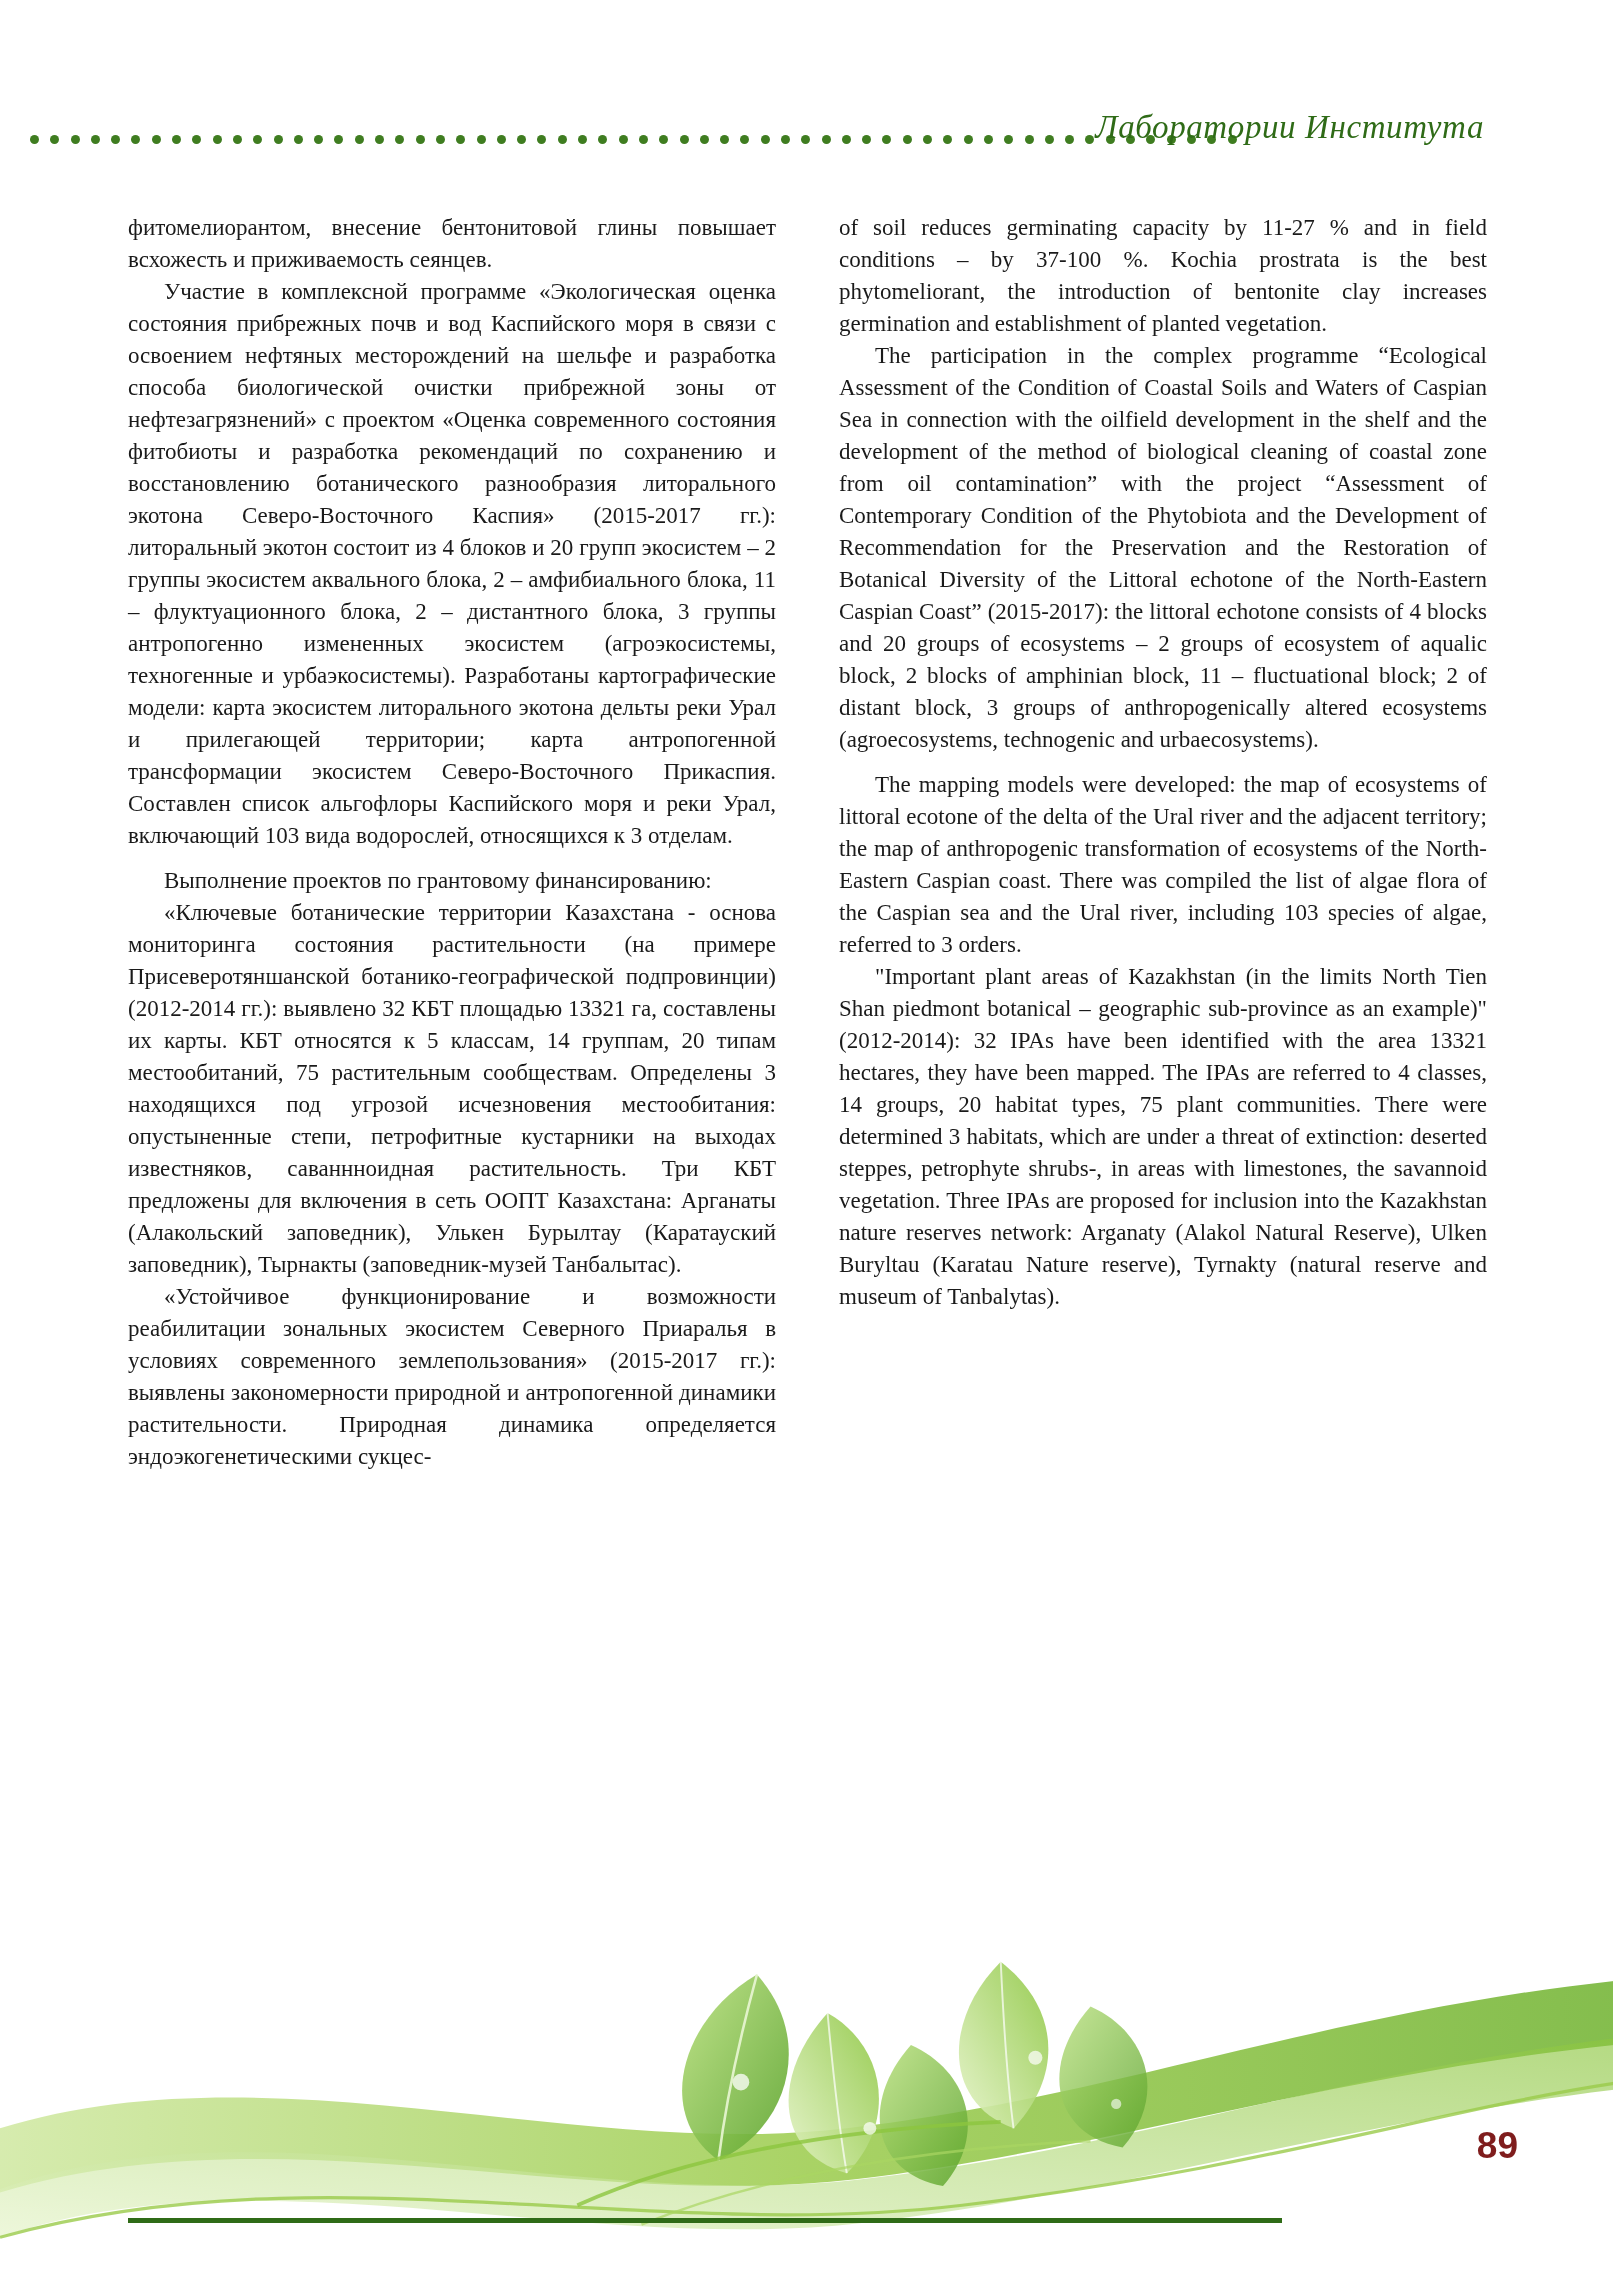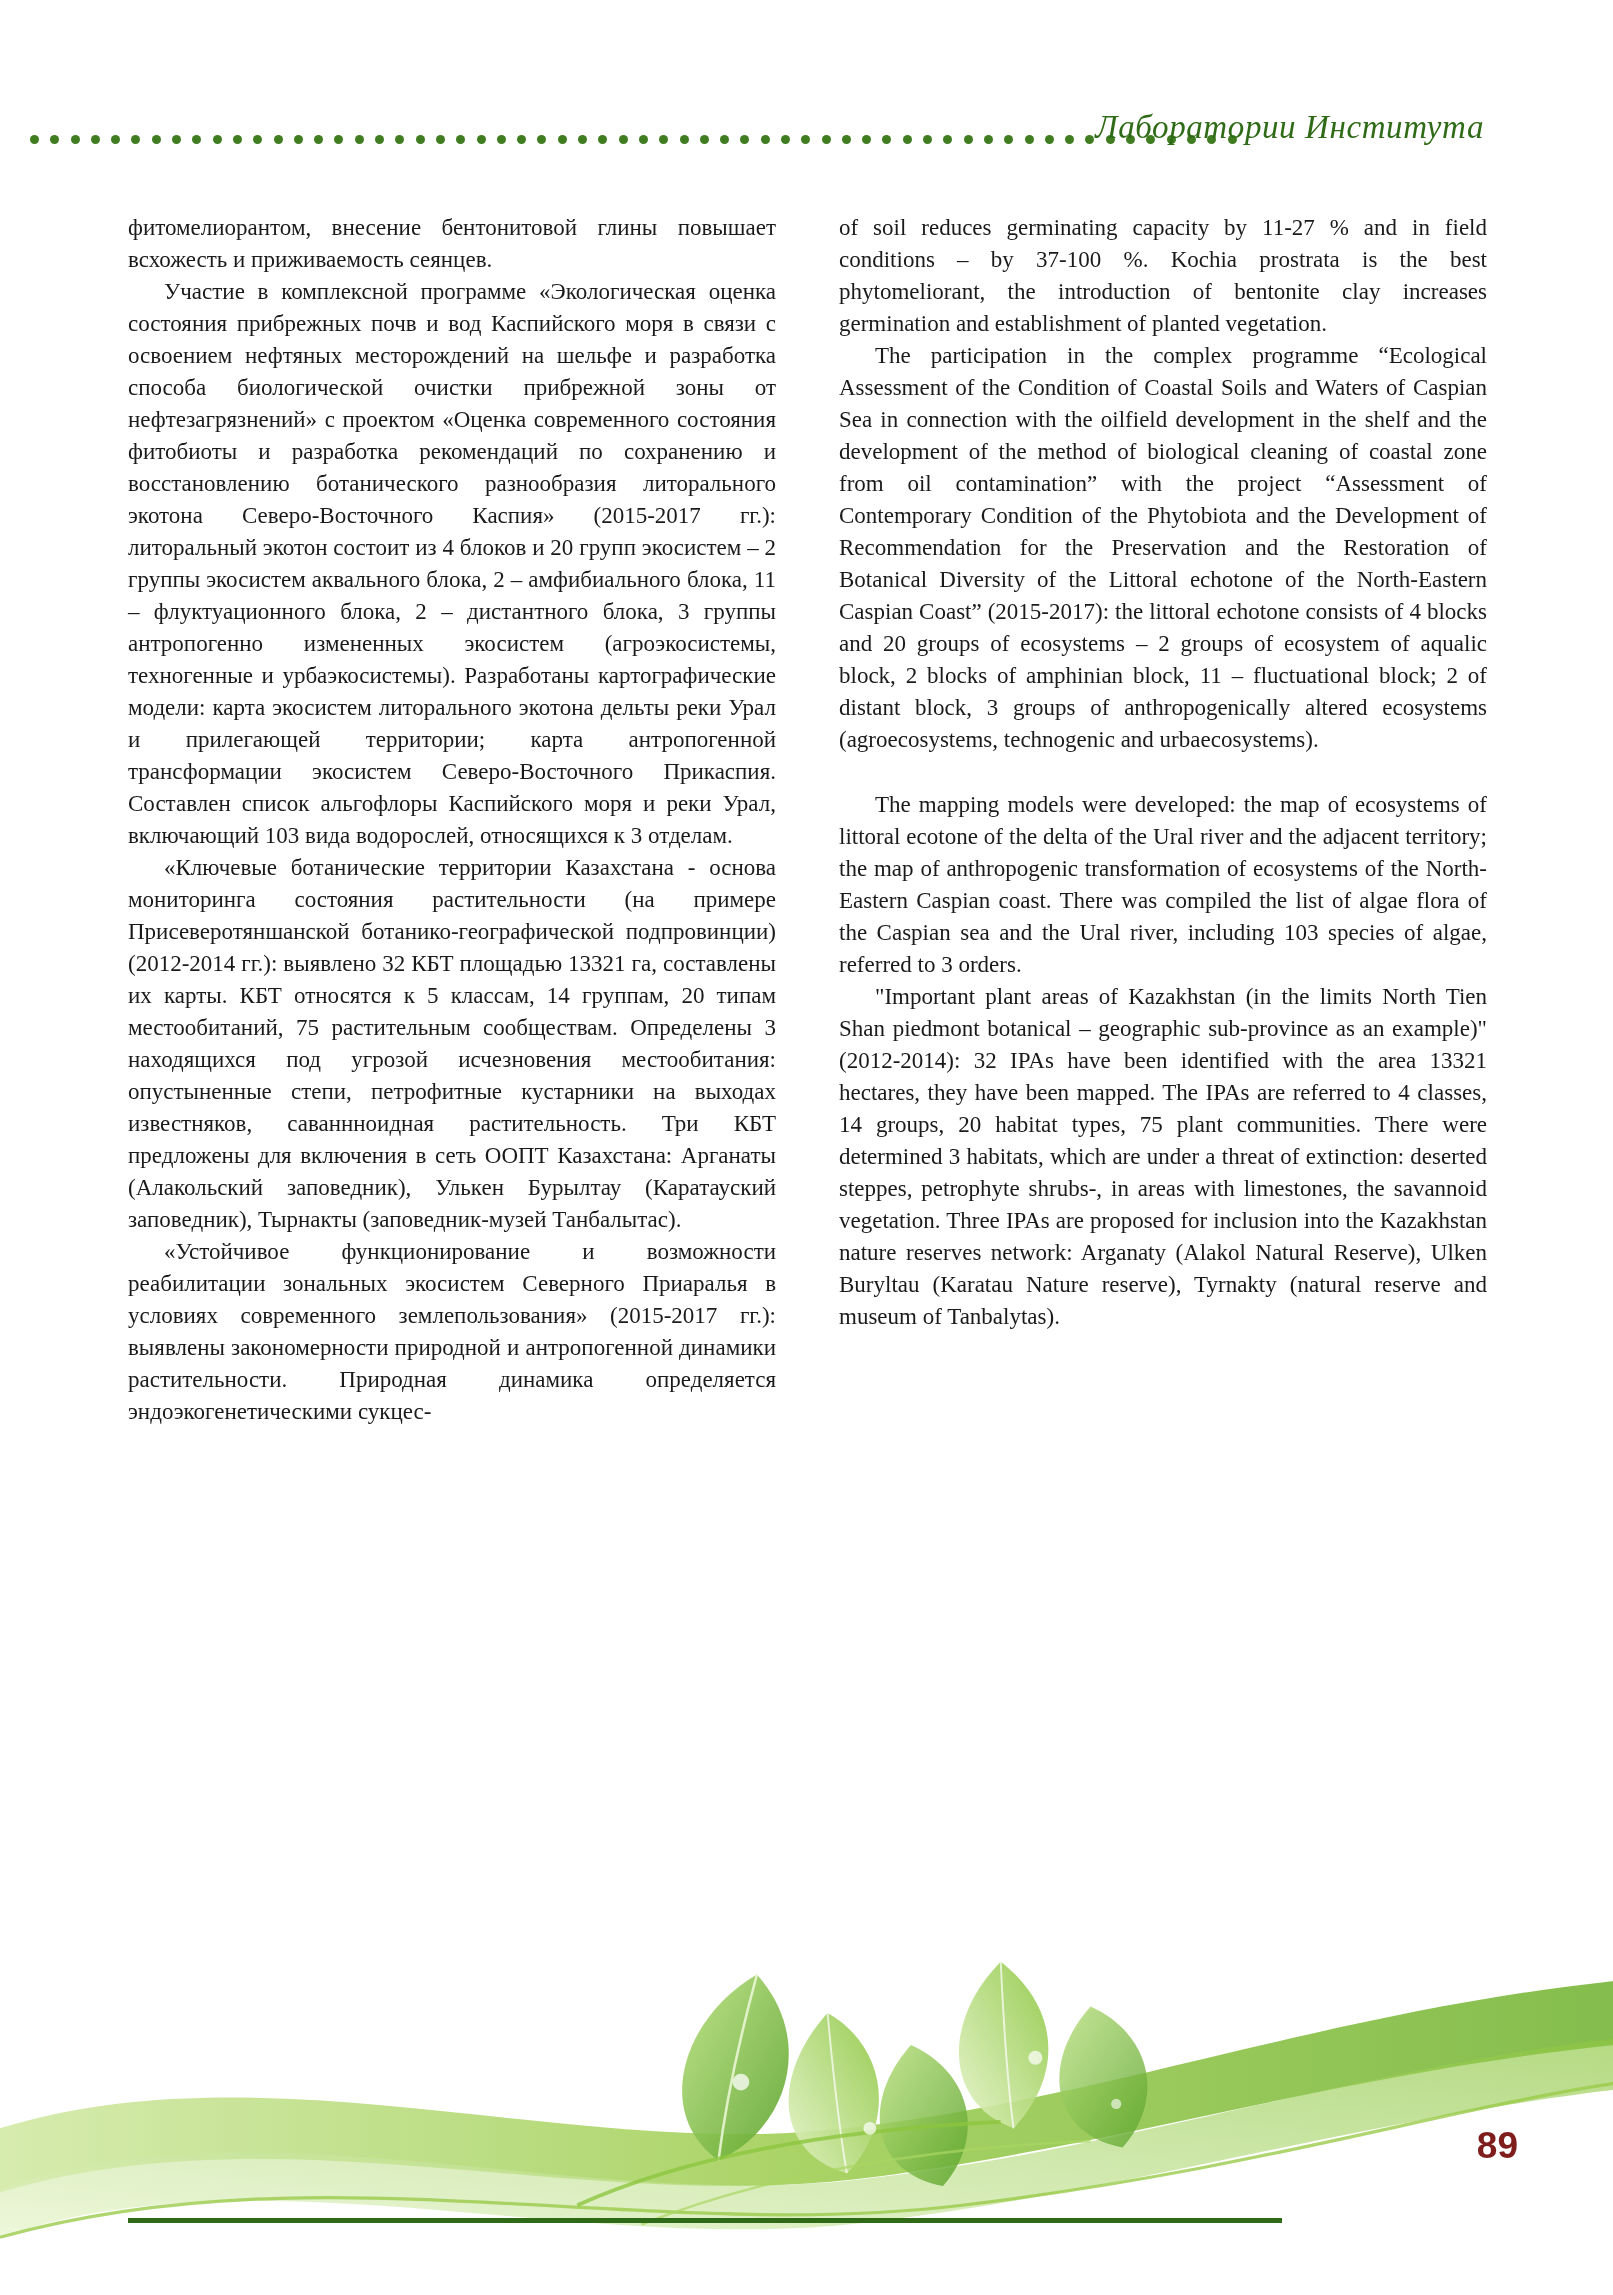--- a/index.html
+++ b/index.html
@@ -71,21 +71,21 @@
     line-height: 32px;
     text-align: justify;
     text-justify: inter-word;
     color: #1a1a1a;
     hyphens: none;
   }
   .col p.indent {
     text-indent: 36px;
   }
   .col p.gap {
-    margin-top: 33px;
+    margin-top: 13px;
   }
   .col-left p {
     font-family: "Liberation Serif", serif;
   }
   .col-right p {
     font-family: "Liberation Serif", serif;
   }
 
   
   .footer-art {
@@ -181,20 +181,21 @@
       <i style="background: rgb(63, 125, 32);"></i>
     </div>
   <div class="header-title">Лаборатории Института</div>
 </div>
 
 <div class="content">
 
   <div class="col col-left">
     <p>фитомелиорантом, внесение бентонитовой глины повышает всхожесть и приживаемость сеянцев.</p>
     <p class="indent">Участие в комплексной программе «Экологическая оценка состояния прибрежных почв и вод Каспийского моря в связи с освоением нефтяных месторождений на шельфе и разработка способа биологической очистки прибрежной зоны от нефтезагрязнений» с проектом «Оценка современного состояния фитобиоты и разработка рекомендаций по сохранению и восстановлению ботанического разнообразия литорального экотона Северо-Восточного Каспия» (2015-2017 гг.): литоральный экотон состоит из 4 блоков и 20 групп экосистем – 2 группы экосистем аквального блока, 2 – амфибиального блока, 11 – флуктуационного блока, 2 – дистантного блока, 3 группы антропогенно измененных экосистем (агроэкосистемы, техногенные и урбаэкосистемы). Разработаны картографические модели: карта экосистем литорального экотона дельты реки Урал и прилегающей территории; карта антропогенной трансформации экосистем Северо-Восточного Прикаспия. Составлен список альгофлоры Каспийского моря и реки Урал, включающий 103 вида водорослей, относящихся к 3 отделам.</p>
+    <p class="indent gap">Выполнение проектов по грантовому финансированию:</p>
     <p class="indent">«Ключевые ботанические территории Казахстана - основа мониторинга состояния растительности (на примере Присеверотяншанской ботанико-географической подпровинции) (2012-2014 гг.): выявлено 32 КБТ площадью 13321 га, составлены их карты. КБТ относятся к 5 классам, 14 группам, 20 типам местообитаний, 75 растительным сообществам. Определены 3 находящихся под угрозой исчезновения местообитания: опустыненные степи, петрофитные кустарники на выходах известняков, саваннноидная растительность. Три КБТ предложены для включения в сеть ООПТ Казахстана: Арганаты (Алакольский заповедник), Улькен Бурылтау (Каратауский заповедник), Тырнакты (заповедник-музей Танбалытас).</p>
     <p class="indent">«Устойчивое функционирование и возможности реабилитации зональных экосистем Северного Приаралья в условиях современного землепользования» (2015-2017 гг.): выявлены закономерности природной и антропогенной динамики растительности. Природная динамика определяется эндоэкогенетическими сукцес-</p>
   </div>
 
   <div class="col col-right">
     <p>of soil reduces germinating capacity by 11-27 % and in field conditions – by 37-100 %. Kochia prostrata is the best phytomeliorant, the introduction of bentonite clay increases germination and establishment of planted vegetation.</p>
     <p class="indent">The participation in the complex programme “Ecological Assessment of the Condition of Coastal Soils and Waters of Caspian Sea in connection with the oilfield development in the shelf and the development of the method of biological cleaning of coastal zone from oil contamination” with the project “Assessment of Contemporary Condition of the Phytobiota and the Development of Recommendation for the Preservation and the Restoration of Botanical Diversity of the Littoral echotone of the North-Eastern Caspian Coast” (2015-2017): the littoral echotone consists of 4 blocks and 20 groups of ecosystems – 2 groups of ecosystem of aqualic block, 2 blocks of amphinian block, 11 – fluctuational block; 2 of distant block, 3 groups of anthropogenically altered ecosystems (agroecosystems, technogenic and urbaecosystems).</p>
     <p class="indent gap">The mapping models were developed: the map of ecosystems of littoral ecotone of the delta of the Ural river and the adjacent territory; the map of anthropogenic transformation of ecosystems of the North-Eastern Caspian coast. There was compiled the list of algae flora of the Caspian sea and the Ural river, including 103 species of algae, referred to 3 orders.</p>
     <p class="indent">"Important plant areas of Kazakhstan (in the limits North Tien Shan piedmont botanical – geographic sub-province as an example)" (2012-2014): 32 IPAs have been identified with the area 13321 hectares, they have been mapped. The IPAs are referred to 4 classes, 14 groups, 20 habitat types, 75 plant communities. There were determined 3 habitats, which are under a threat of extinction: deserted steppes, petrophyte shrubs-, in areas with limestones, the savannoid vegetation. Three IPAs are proposed for inclusion into the Kazakhstan nature reserves network: Arganaty (Alakol Natural Reserve), Ulken Buryltau (Karatau Nature reserve), Tyrnakty (natural reserve and museum of Tanbalytas).</p>
   </div>

